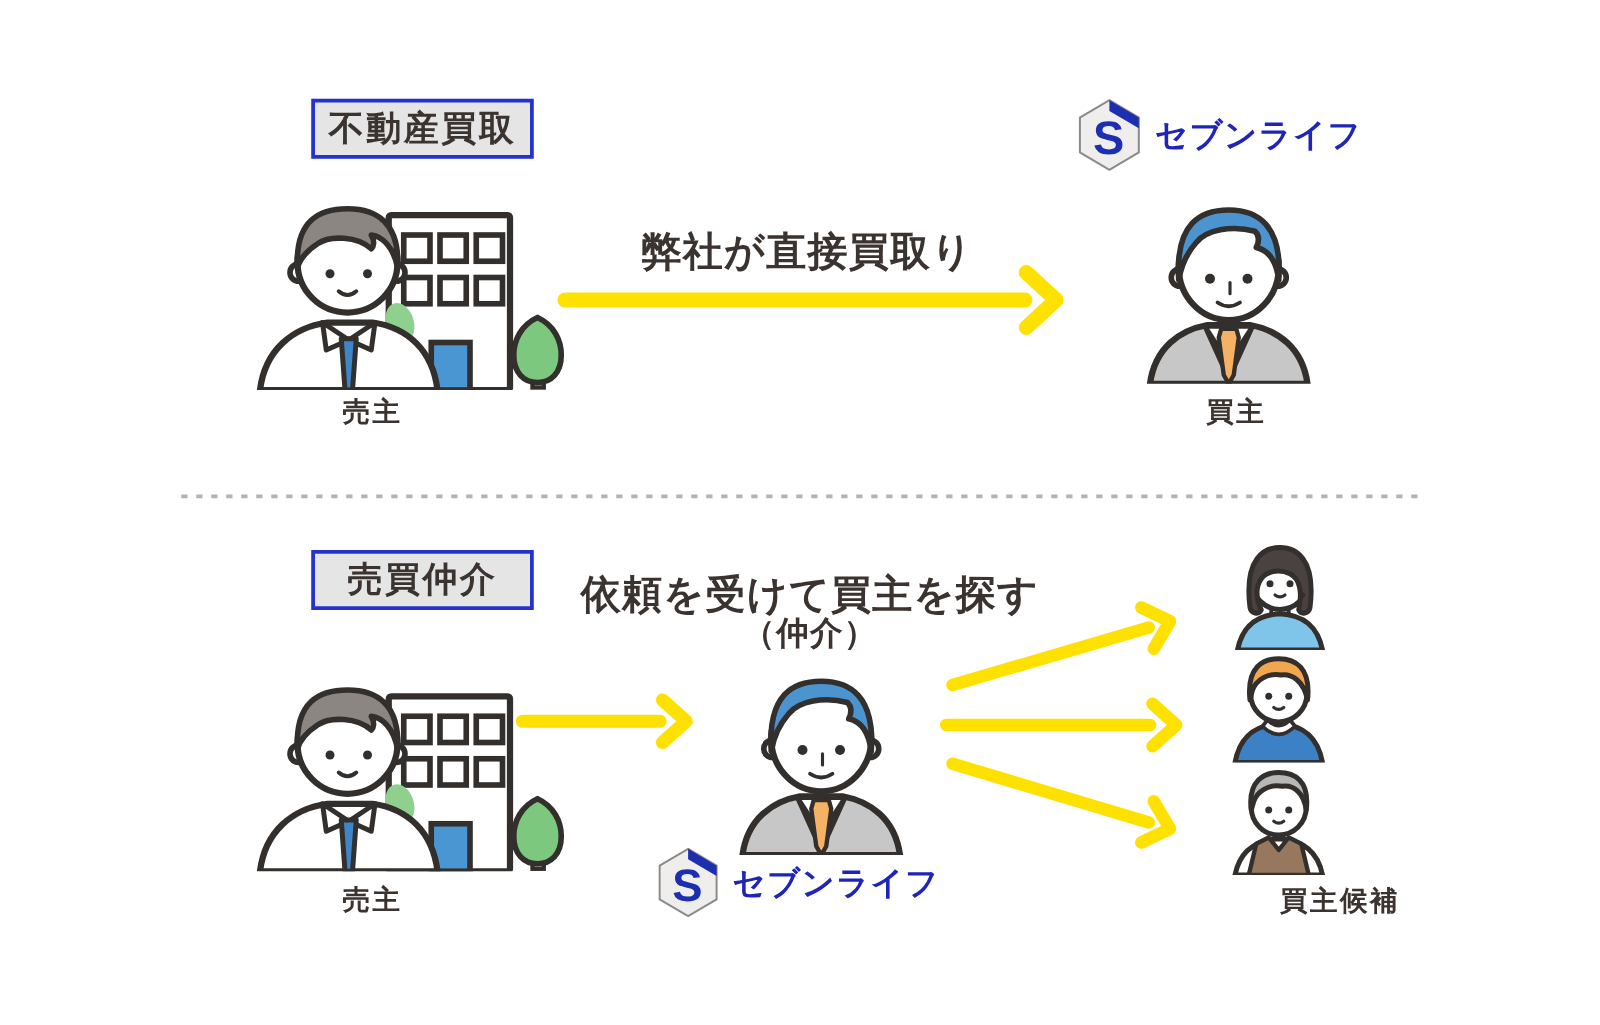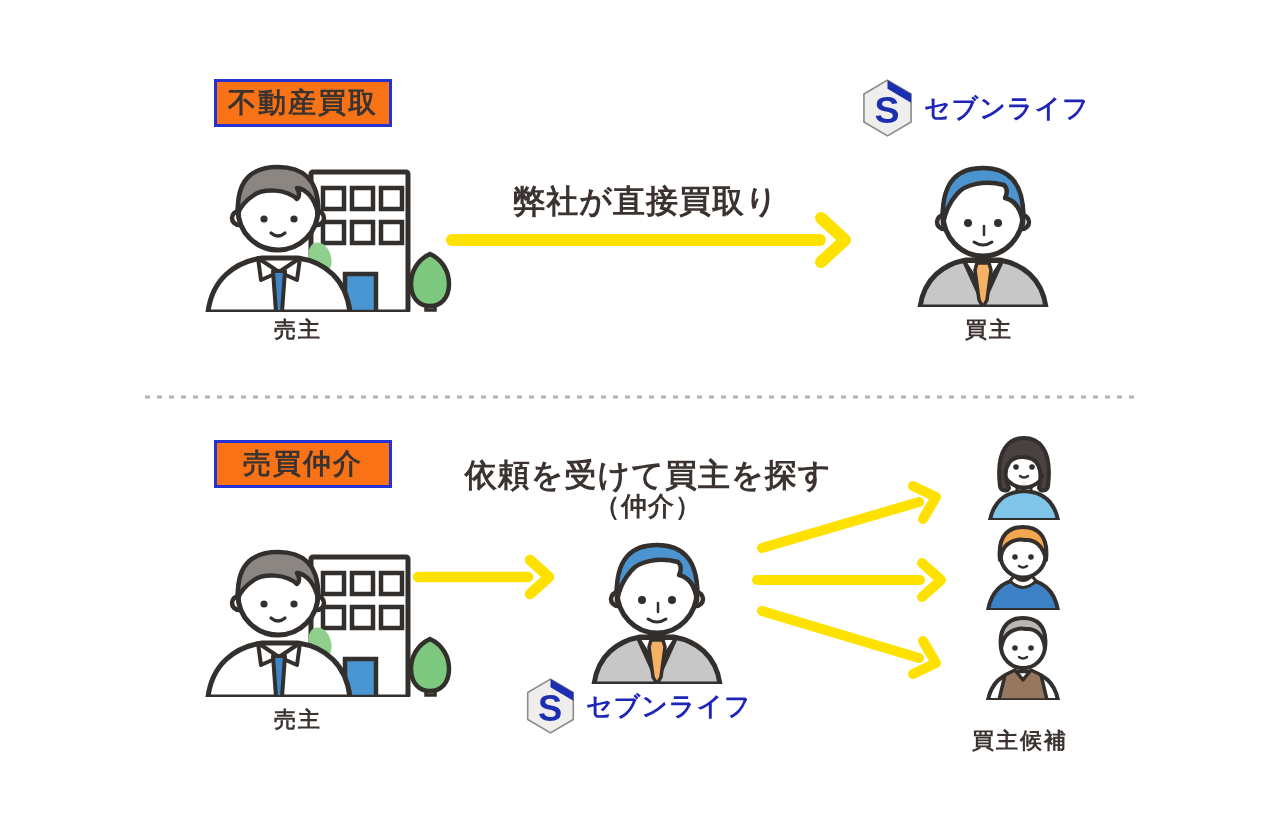--- a/index.html
+++ b/index.html
@@ -5,43 +5,43 @@
   * { margin: 0; padding: 0; box-sizing: border-box; }
   body { background: #ffffff; font-family: "Liberation Sans", "DejaVu Sans", sans-serif; }
   #canvas {
     position: relative; width: 1280px; height: 820px;
     background: #ffffff; overflow: hidden;
   }
   #arrow-layer { position: absolute; left: 0; top: 0; width: 1280px; height: 820px; }
 
   .label-box {
     position: absolute; width: 178px; height: 48px;
-    border: 3px solid #2433d0; background: #f97316;
+    border: 3px solid #2433d0; background: #e5e5e5;
     display: flex; align-items: center; justify-content: center;
-    font-size: 28px; font-weight: 700; color: #3a3330; letter-spacing: 2px;
+    font-size: 28px; font-weight: 700; color: #3a3330; letter-spacing: 2px; margin-left: 35px;
   }
   .box-purchase { left: 214px; top: 79px; }
   .box-brokerage { left: 214px; top: 440px; }
 
   .caption {
     position: absolute; width: 400px; text-align: center;
     font-size: 32px; font-weight: 700; color: #3a3330; letter-spacing: 1px;
   }
   .caption-purchase { left: 446px; top: 180px; }
   .caption-brokerage-1 { left: 448px; top: 454px; font-size: 32px; }
   .caption-brokerage-2 { left: 448px; top: 489px; font-size: 26px; }
 
   .name-label {
     position: absolute; width: 200px; text-align: center;
     font-size: 22px; font-weight: 700; color: #3a3330; letter-spacing: 2px;
   }
   .lbl-seller-top { left: 198px; top: 315px; }
   .lbl-buyer-top { left: 889px; top: 315px; }
   .lbl-seller-bottom { left: 198px; top: 705px; }
-  .lbl-candidates { left: 920px; top: 726px; }
+  .lbl-candidates { left: 920px; top: 706px; text-align: right; }
 
   .brand { position: absolute; display: flex; align-items: center; }
   .brand-top { left: 860px; top: 78px; }
   .brand-bottom { left: 524px; top: 677px; }
   .brand svg { display: block; }
   .brand-text {
     margin-left: 9px; font-size: 26px; font-weight: 700;
     color: #1f25b8; letter-spacing: 1px; white-space: nowrap;
   }
 

